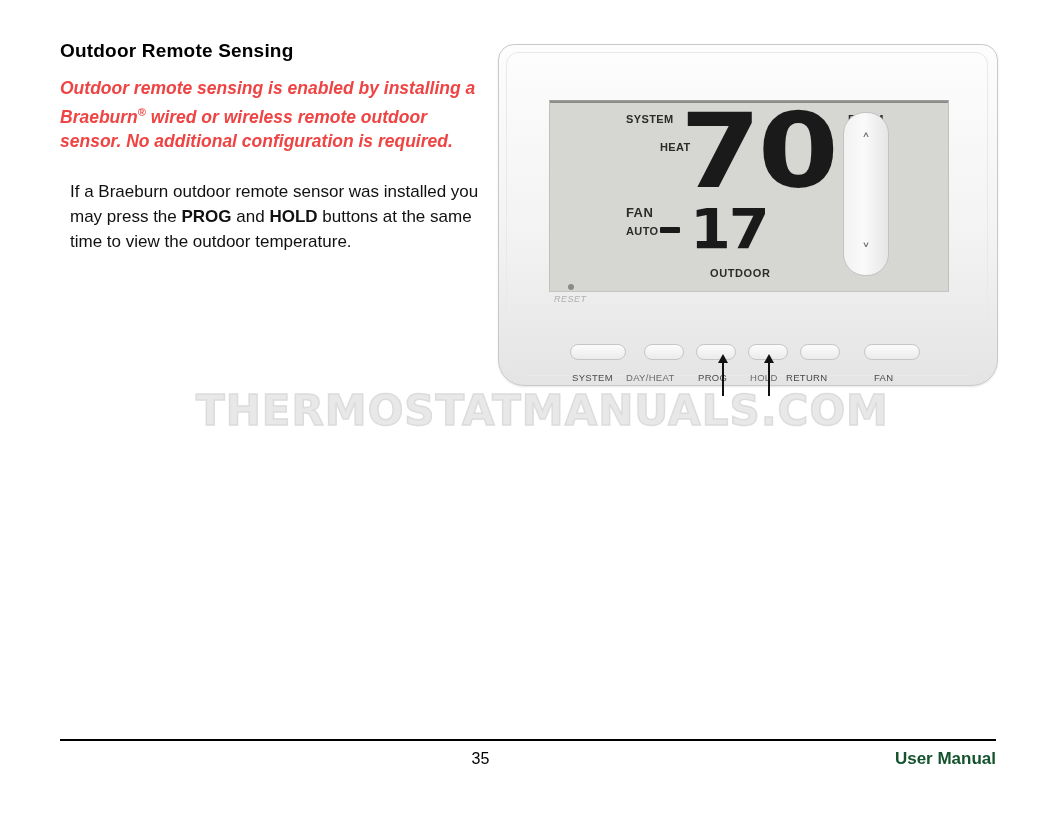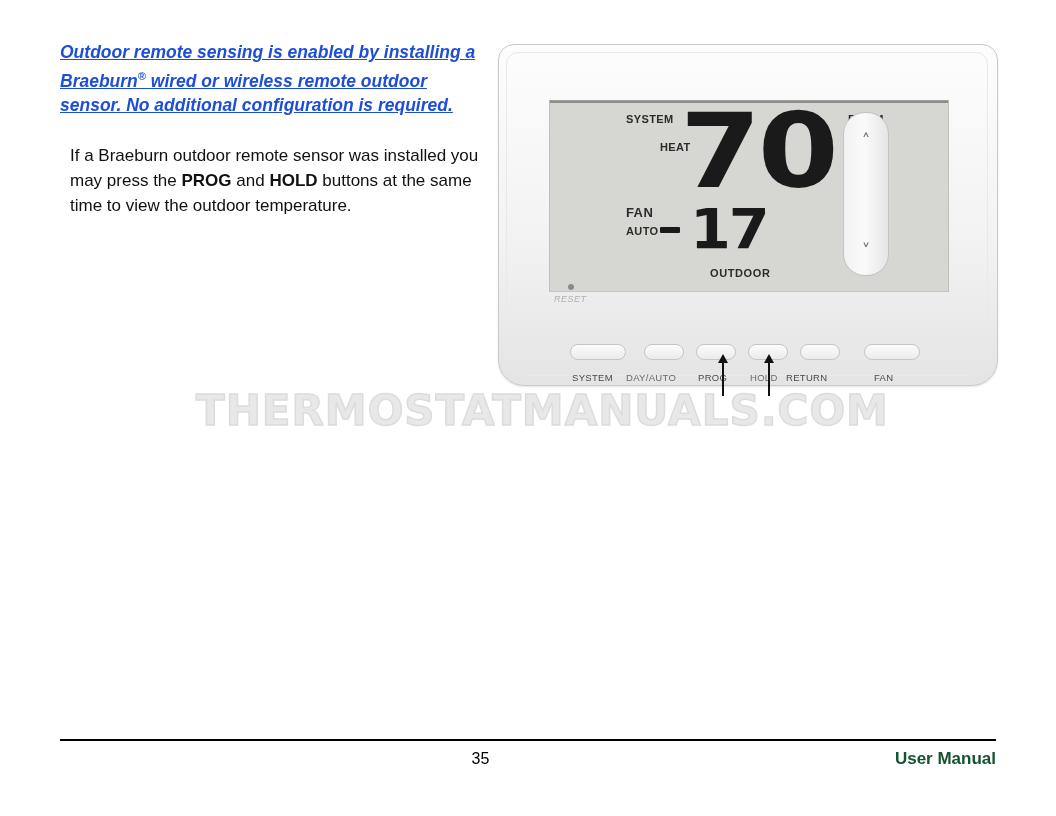--- a/index.html
+++ b/index.html
@@ -29,22 +29,21 @@
     letter-spacing: 0.2px;
     margin: 0 0 14px 0;
     color: #000;
   }
   .intro-para {
     font-size: 17.5px;
     font-style: italic;
     font-weight: bold;
     line-height: 24px;
     margin: 0 0 26px 0;
-    color: #1d4ed8;
-    text-decoration: underline;
+    color: #ef4444;
   }
   .intro-para .sup {
     font-size: 11px;
     vertical-align: super;
     font-style: italic;
   }
   .body-para {
     font-size: 17px;
     line-height: 25px;
     margin: 10px;
@@ -287,20 +286,21 @@
     top: 749px;
     font-size: 17px;
     font-weight: bold;
     color: #14532d;
   }
 </style>
 </head>
 <body>
 
 <div class="text-col">
+  <h1 class="section-title">Outdoor Remote Sensing</h1>
 
   <p class="intro-para"><span>Outdoor remote sensing is enabled by installing a Braeburn</span><span class="sup">®</span><span> wired or wireless remote outdoor sensor. No additional configuration is required.</span></p>
 
   <p class="body-para"><span>If a Braeburn outdoor remote sensor was installed you may press the </span><b>PROG</b><span> and </span><b>HOLD</b><span> buttons at the same time to view the outdoor temperature.</span></p>
 </div>
 
 <div class="device-wrap">
   <div class="device-body"></div>
   <div class="device-inner-edge"></div>
 
@@ -331,21 +331,21 @@
 
   <div class="btn-row">
     <div class="tbtn wide" style="left:0px;"></div>
     <div class="tbtn narrow" style="left:74px;"></div>
     <div class="tbtn narrow" style="left:126px;"></div>
     <div class="tbtn narrow" style="left:178px;"></div>
     <div class="tbtn narrow" style="left:230px;"></div>
     <div class="tbtn wide" style="left:294px;"></div>
 
     <span class="tbtn-label dark" style="left:2px;">SYSTEM</span>
-    <span class="tbtn-label" style="left:56px;">DAY/AUTO</span>
+    <span class="tbtn-label" style="left:56px;">DAY/HEAT</span>
     <span class="tbtn-label dark" style="left:128px;">PROG</span>
     <span class="tbtn-label" style="left:180px;">HOLD</span>
     <span class="tbtn-label dark" style="left:216px;">RETURN</span>
     <span class="tbtn-label dark" style="left:304px;">FAN</span>
   </div>
 
   <div class="arrow" style="left:224px; top:318px;"></div>
   <div class="arrow" style="left:270px; top:318px;"></div>
 </div>
 

